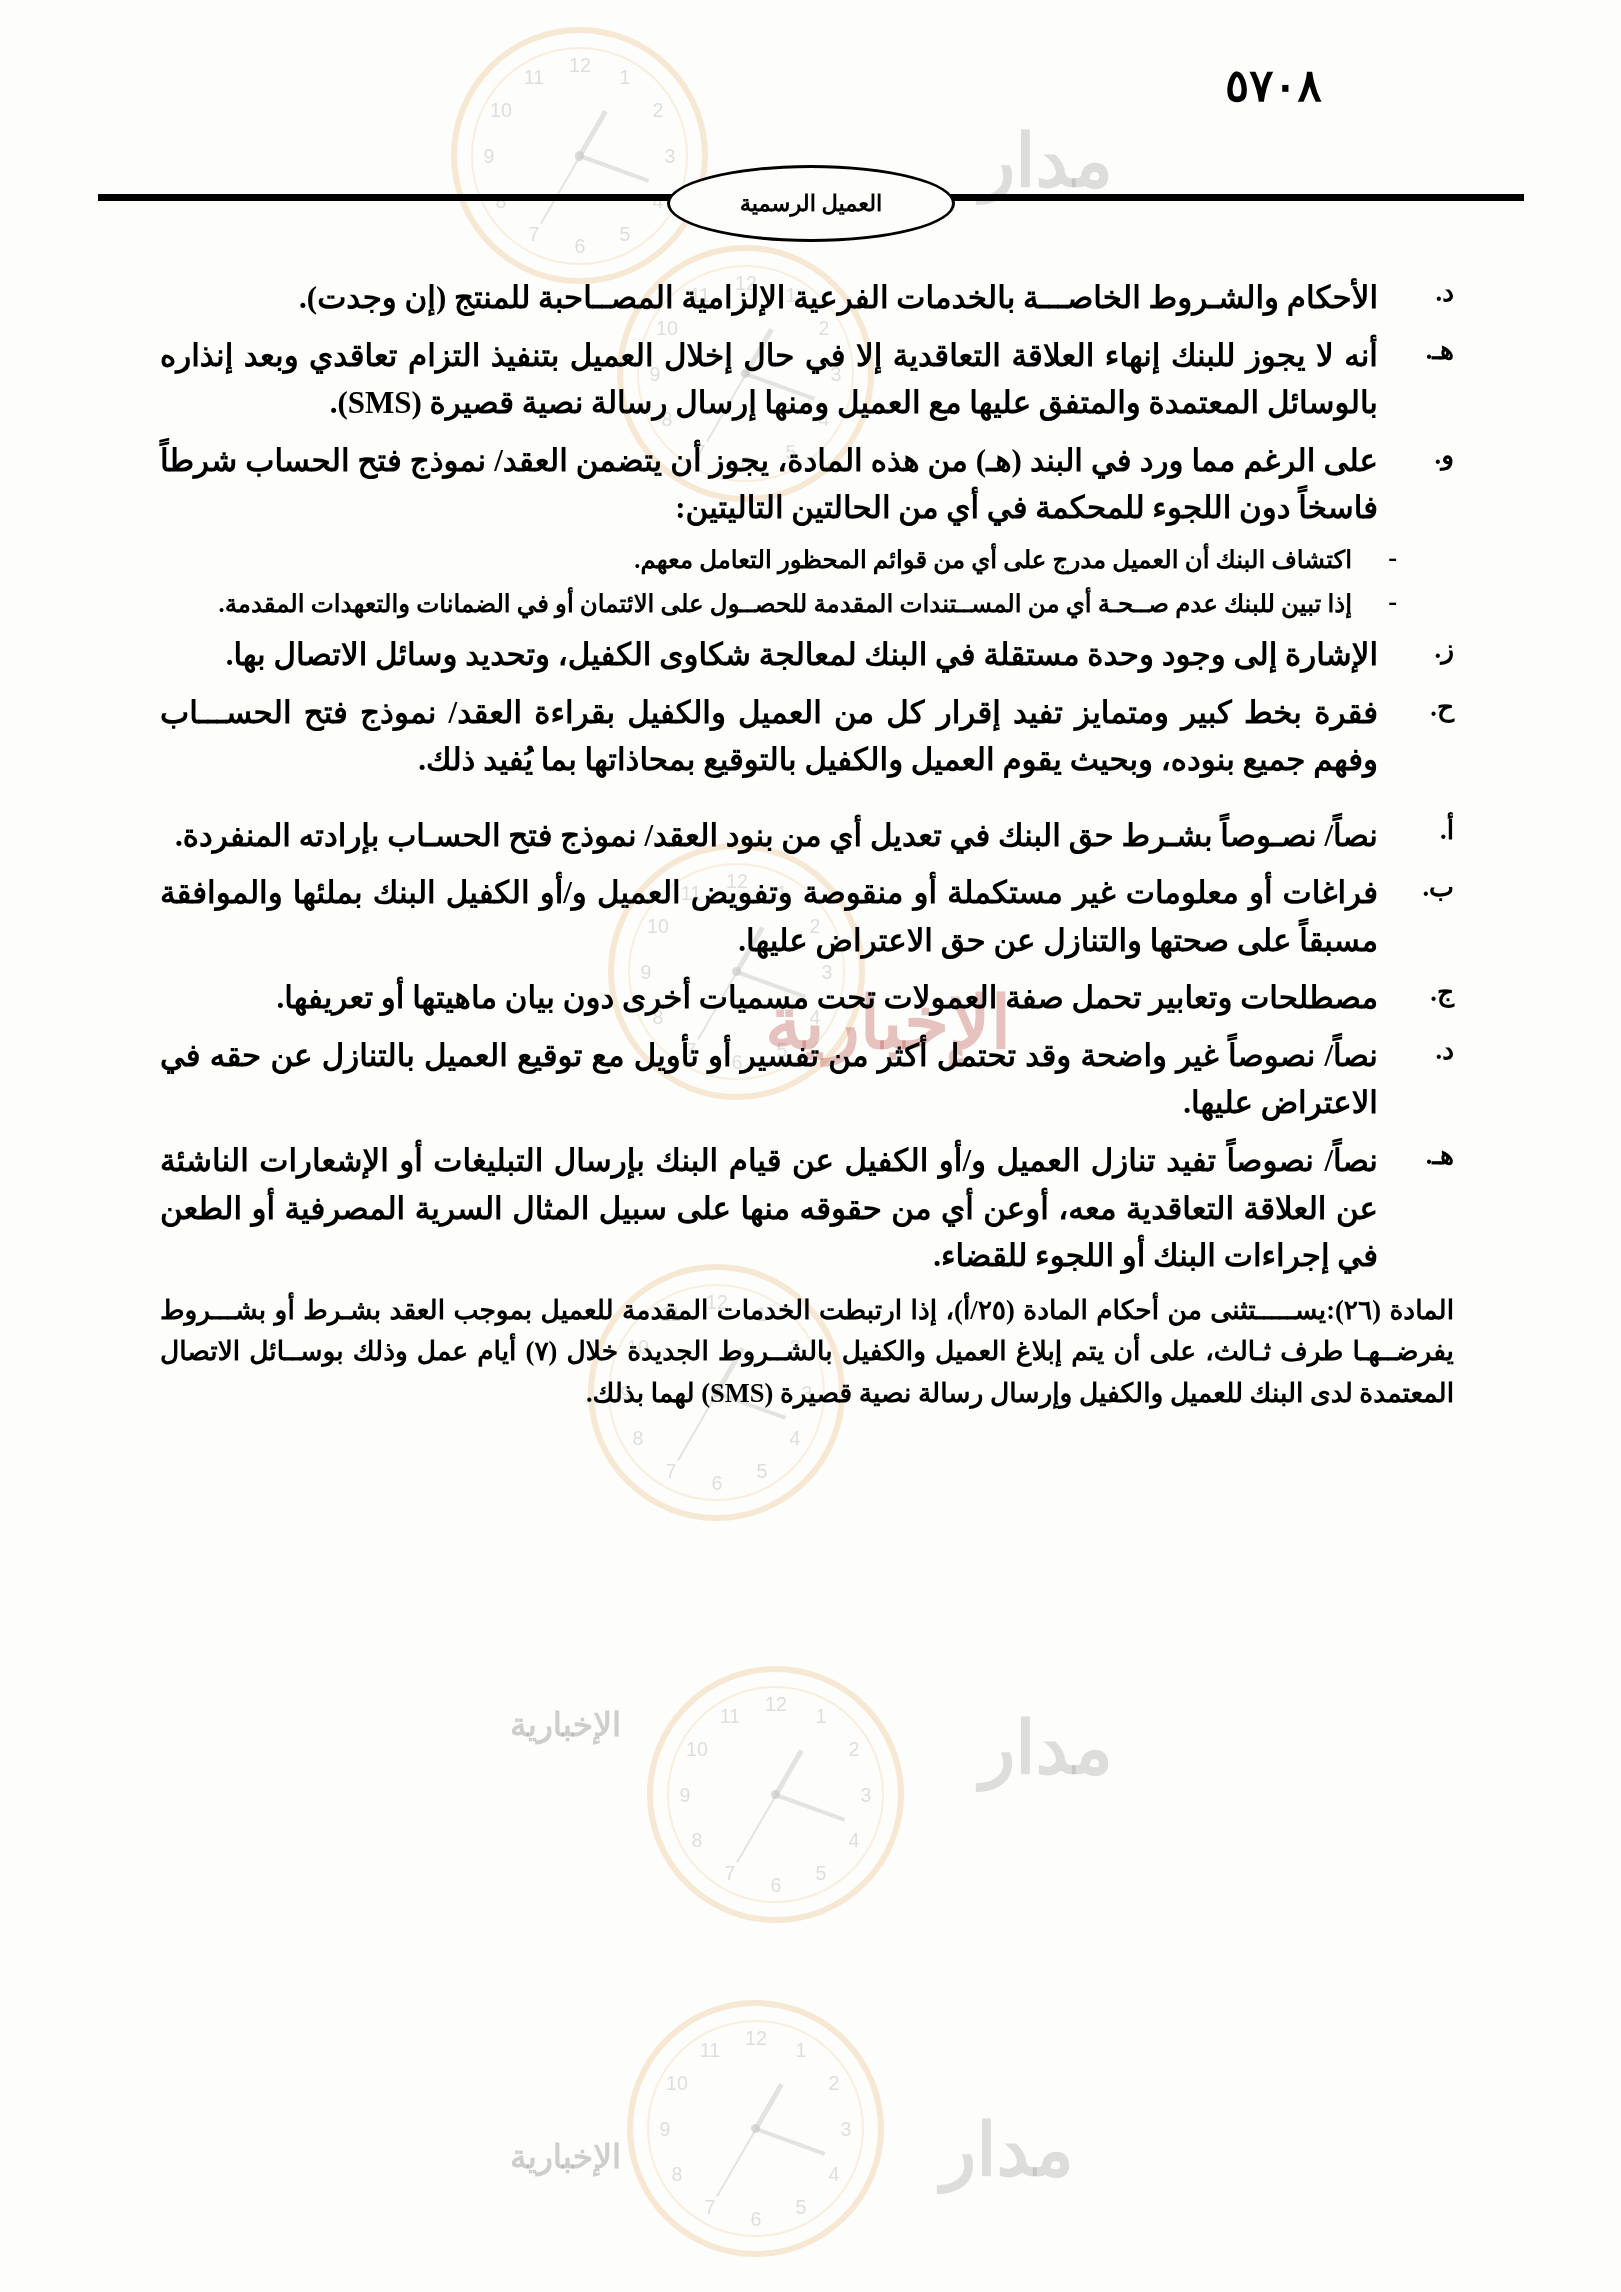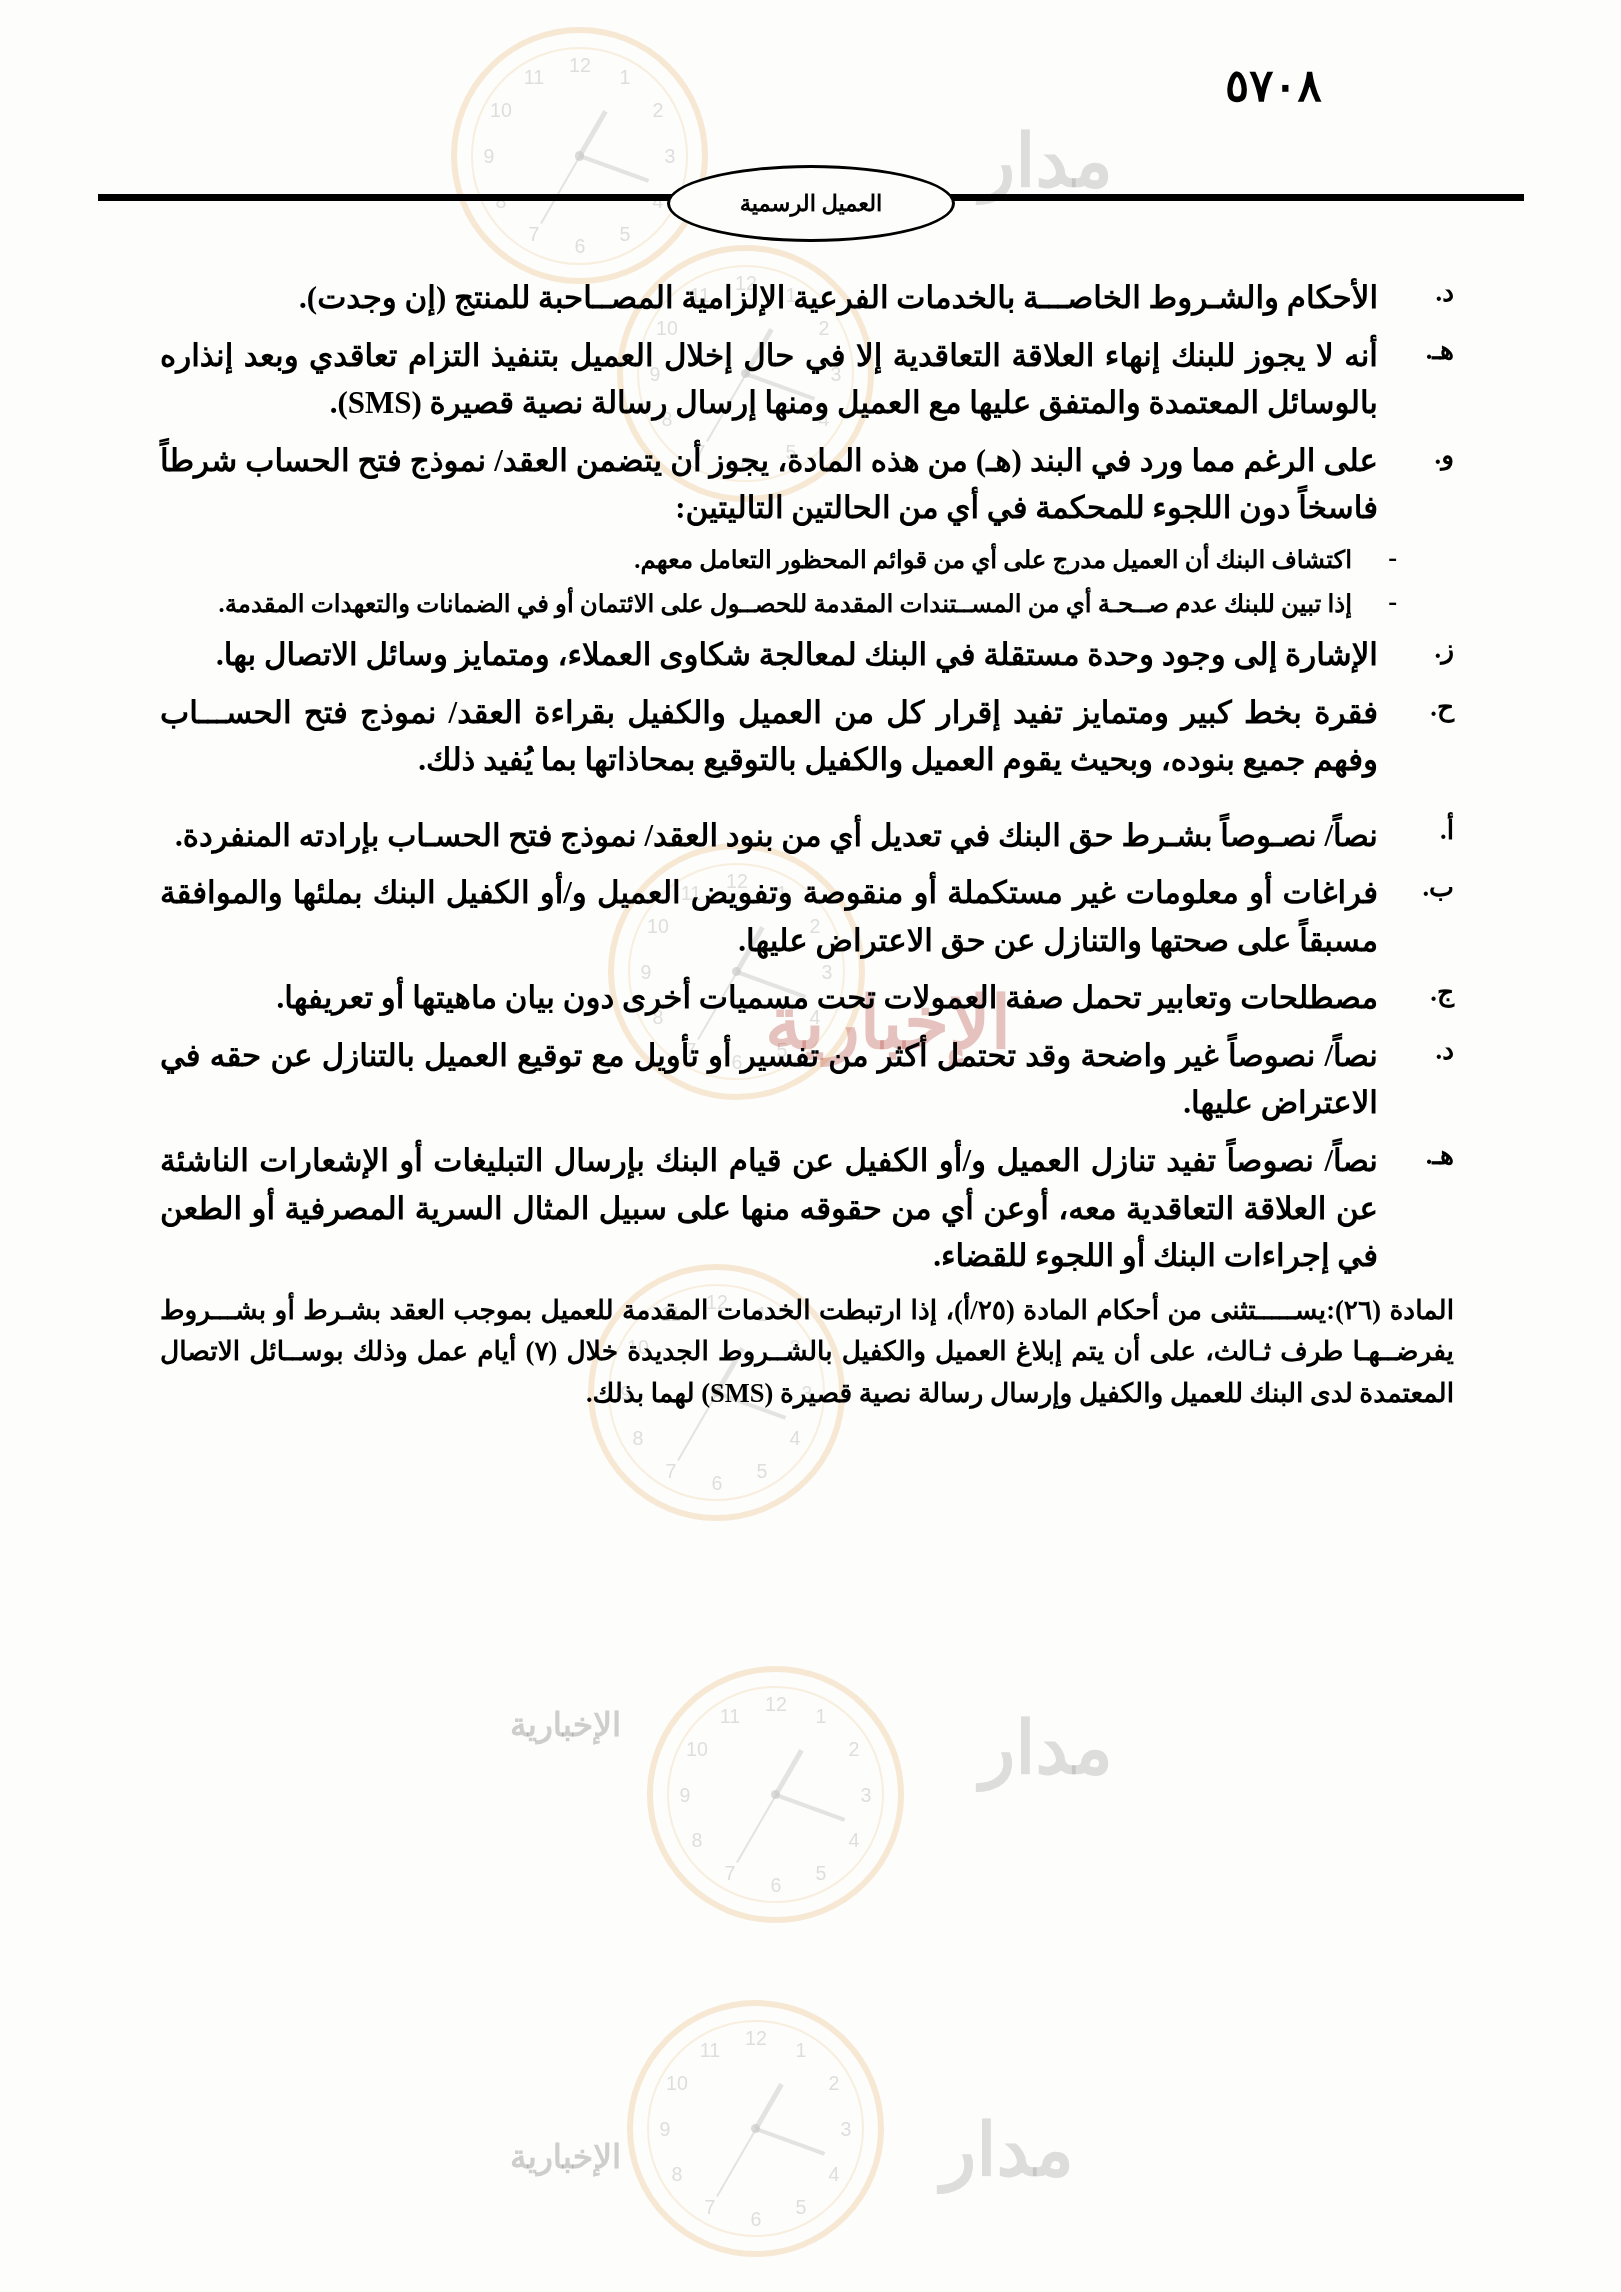--- a/index.html
+++ b/index.html
@@ -353,21 +353,21 @@
         <div class="sub-text">اكتشاف البنك أن العميل مدرج على أي من قوائم المحظور التعامل معهم.</div>
       </div>
 
       <div class="sub-item">
         <div class="sub-marker">-</div>
         <div class="sub-text">إذا تبين للبنك عدم صــحـة أي من المســتندات المقدمة للحصــول على الائتمان أو في الضمانات والتعهدات المقدمة.</div>
       </div>
 
       <div class="item">
         <div class="marker">ز.</div>
-        <div class="body-text">الإشارة إلى وجود وحدة مستقلة في البنك لمعالجة شكاوى العملاء، ومتمايز وسائل الاتصال بها.</div>
+        <div class="body-text">الإشارة إلى وجود وحدة مستقلة في البنك لمعالجة شكاوى الكفيل، وتحديد وسائل الاتصال بها.</div>
       </div>
 
       <div class="item">
         <div class="marker">ح.</div>
         <div class="body-text">فقرة بخط كبير ومتمايز تفيد إقرار كل من العميل والكفيل بقراءة العقد/ نموذج فتح الحســـاب وفهم جميع بنوده، وبحيث يقوم العميل والكفيل بالتوقيع بمحاذاتها بما يُفيد ذلك.</div>
       </div>
 
       <div class="spacer-sm"></div>
 
 

